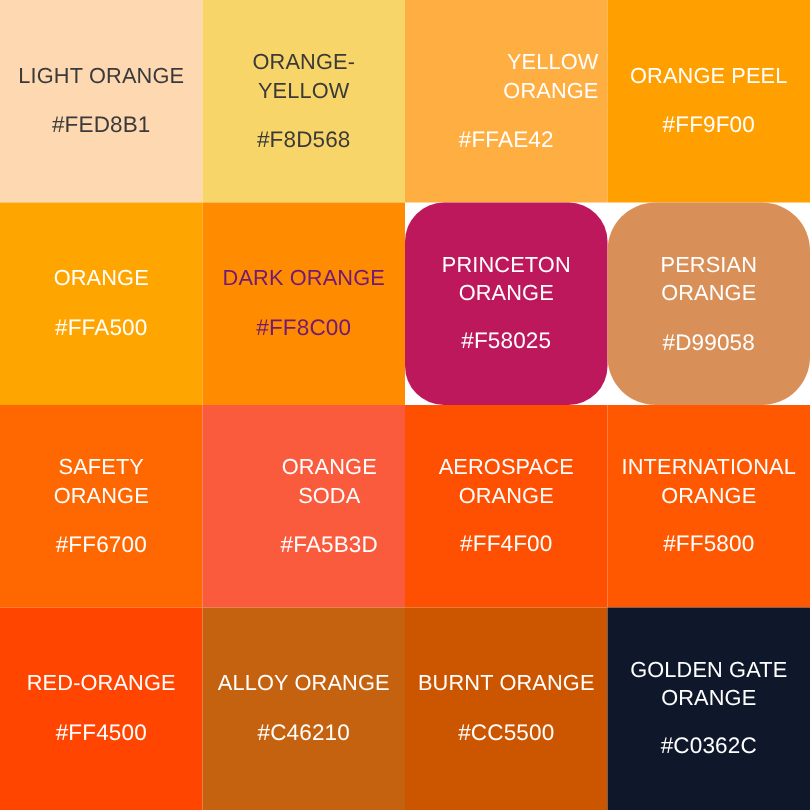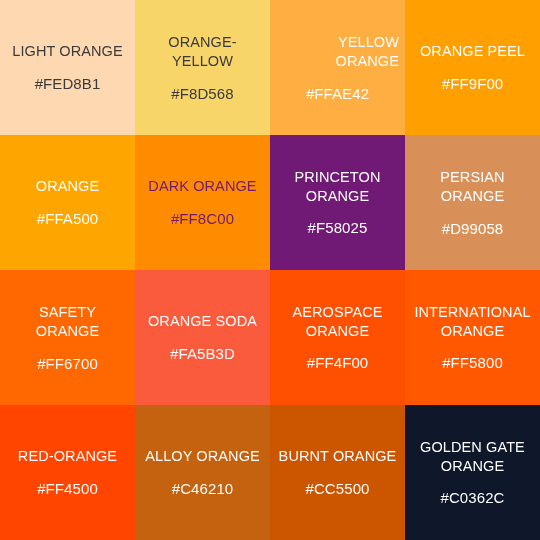--- a/index.html
+++ b/index.html
@@ -71,33 +71,33 @@
       <div class="swatch-hex">#FF9F00</div>
     </div>
     <div class="swatch" style="background: rgb(255, 165, 0); color: rgb(255, 255, 255);">
       <div class="swatch-name">ORANGE</div>
       <div class="swatch-hex">#FFA500</div>
     </div>
     <div class="swatch" style="background: rgb(255, 140, 0); color: #701a75;">
       <div class="swatch-name">DARK ORANGE</div>
       <div class="swatch-hex">#FF8C00</div>
     </div>
-    <div class="swatch two-line" style="background: #701a75; color: rgb(255, 255, 255);">
+    <div class="swatch two-line" style="background: #be185d; color: rgb(255, 255, 255); border-radius: 26px;">
       <div class="swatch-name">PRINCETON ORANGE</div>
       <div class="swatch-hex">#F58025</div>
     </div>
-    <div class="swatch" style="background: rgb(217, 144, 88); color: rgb(255, 255, 255);">
+    <div class="swatch" style="background: rgb(217, 144, 88); color: rgb(255, 255, 255); border-radius: 32px;">
       <div class="swatch-name">PERSIAN ORANGE</div>
       <div class="swatch-hex">#D99058</div>
     </div>
     <div class="swatch" style="background: rgb(255, 103, 0); color: rgb(255, 255, 255);">
       <div class="swatch-name">SAFETY ORANGE</div>
       <div class="swatch-hex">#FF6700</div>
     </div>
-    <div class="swatch" style="background: rgb(250, 91, 61); color: rgb(255, 255, 255);">
+    <div class="swatch" style="background: rgb(250, 91, 61); color: rgb(255, 255, 255); padding-left: 40px;">
       <div class="swatch-name">ORANGE SODA</div>
       <div class="swatch-hex">#FA5B3D</div>
     </div>
     <div class="swatch two-line" style="background: rgb(255, 79, 0); color: rgb(255, 255, 255);">
       <div class="swatch-name">AEROSPACE ORANGE</div>
       <div class="swatch-hex">#FF4F00</div>
     </div>
     <div class="swatch two-line" style="background: rgb(255, 88, 0); color: rgb(255, 255, 255);">
       <div class="swatch-name">INTERNATIONAL ORANGE</div>
       <div class="swatch-hex">#FF5800</div>

